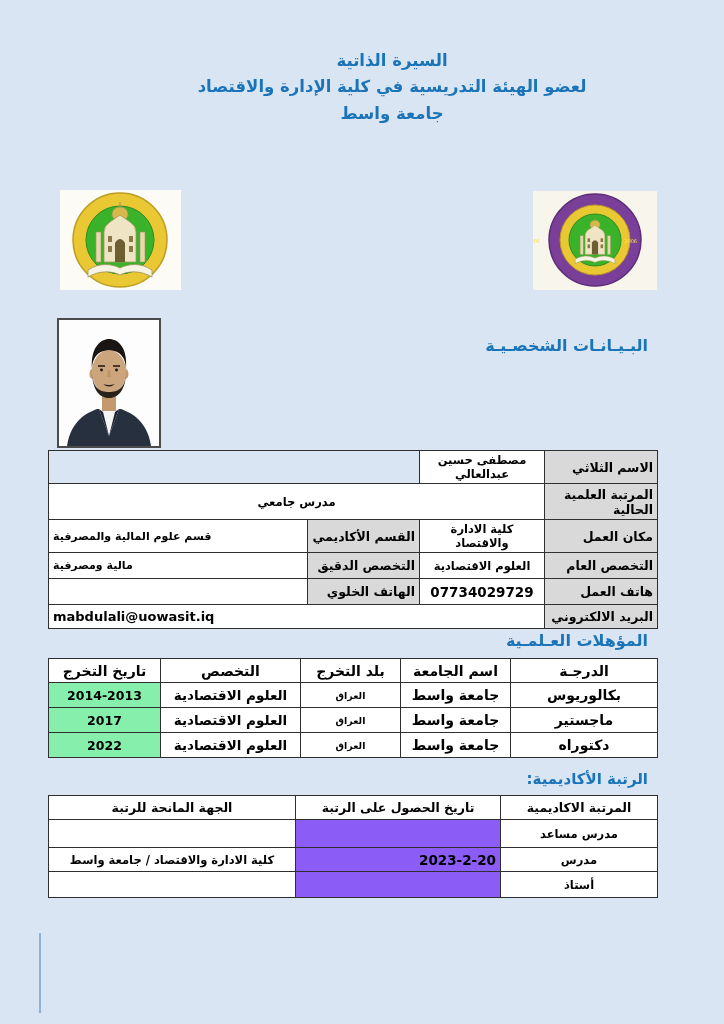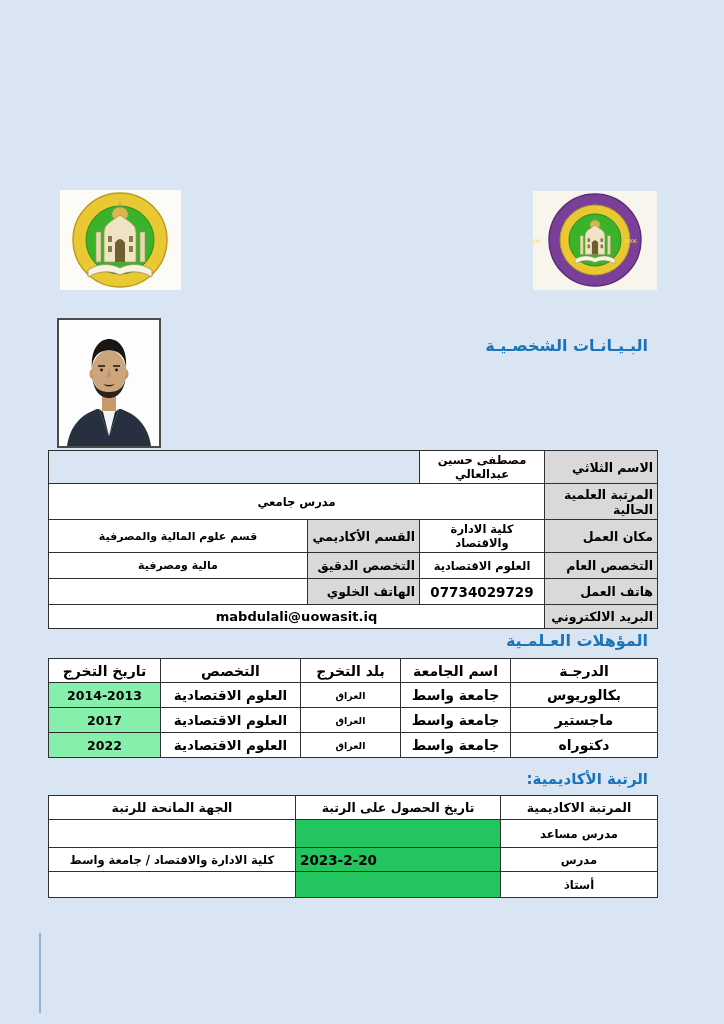--- a/index.html
+++ b/index.html
@@ -32,42 +32,47 @@
   }
   table.grid td,table.grid th{
     border:1px solid #2f2f2f;overflow:hidden;vertical-align:middle;
     padding:2px 4px;font-weight:bold;
   }
   .t-personal{top:450px;}
   .t-qual{top:658px;}
   .t-rank{top:795px;}
   td.lbl{background:#d9d9d9;font-weight:bold;font-size:12.5px;text-align:right;padding-right:6px;}
   td.val{background:#fff;text-align:center;font-size:11.5px;}
-  td.val-r{background:#fff;text-align:center;font-size:11px;padding-right:8px;}
+  td.val-r{background:#fff;text-align:left;font-size:11px;padding-right:8px;}
   td.ghost{border:none;background:transparent;}
   td.shifted{padding-left:327px;}
   td.phone{font-weight:bold;font-size:13.5px;}
-  td.email{font-weight:bold;font-size:13px;text-align:center;padding-right:10px;}
+  td.email{font-weight:bold;font-size:13px;text-align:left;padding-right:10px;}
   .t-qual th{background:#fff;font-weight:bold;font-size:14px;text-align:center;}
   td.deg{background:#fff;font-weight:bold;font-size:14px;text-align:center;}
   td.uni{background:#fff;font-weight:bold;font-size:14px;text-align:center;}
   td.country{background:#fff;font-size:9.5px;text-align:center;}
   td.spec{background:#fff;font-weight:bold;font-size:13.5px;text-align:center;}
   td.year{background:#86efac;font-weight:bold;font-size:12.5px;text-align:center;margin-left:19px;}
   .t-rank th{background:#fff;font-weight:bold;font-size:12.5px;text-align:center;}
   td.rank-name{background:#fff;font-size:11.5px;text-align:center;}
-  td.rank-date{background:#22c55e;font-weight:bold;font-size:13.5px;text-align:left;padding-right:10px;}
+  td.rank-date{background:#8b5cf6;font-weight:bold;font-size:13.5px;text-align:right;padding-right:10px;}
   td.rank-org{background:#fff;font-size:11.5px;text-align:center;}
   .margin-line{position:absolute;left:39px;top:933px;width:2px;height:80px;background:#8fb2d9;}
 </style>
 </head>
 <body>
 
 <div class="page">
 
+  <div class="doc-title">
+    <div>السيرة الذاتية</div>
+    <div>لعضو الهيئة التدريسية في كلية الإدارة والاقتصاد</div>
+    <div>جامعة واسط</div>
+  </div>
 
   <div class="logo-card logo-left">
     <svg width="121" height="100" viewBox="0 0 121 100">
       <defs>
         <path id="arcEN" d="M 21,71 A 44,44 0 0 1 60,6" fill="none"></path>
         <path id="arcAR" d="M 72,8 A 44,44 0 0 1 102,58" fill="none"></path>
       </defs>
       <circle cx="60" cy="50" r="47" fill="#e9c833" stroke="#bd9c22" stroke-width="1.5"></circle>
       <circle cx="60" cy="50" r="34" fill="#3ab229" stroke="#2c8d1f" stroke-width="1"></circle>
 

